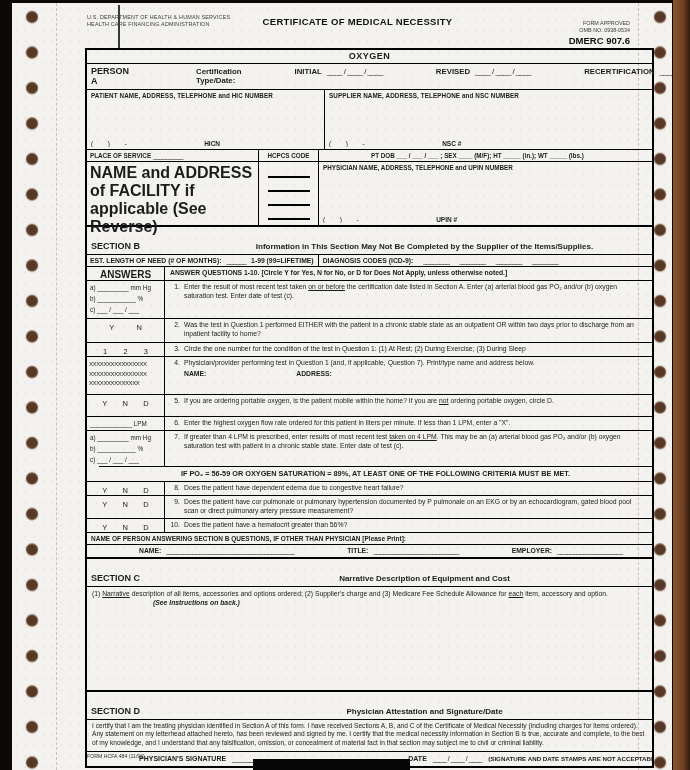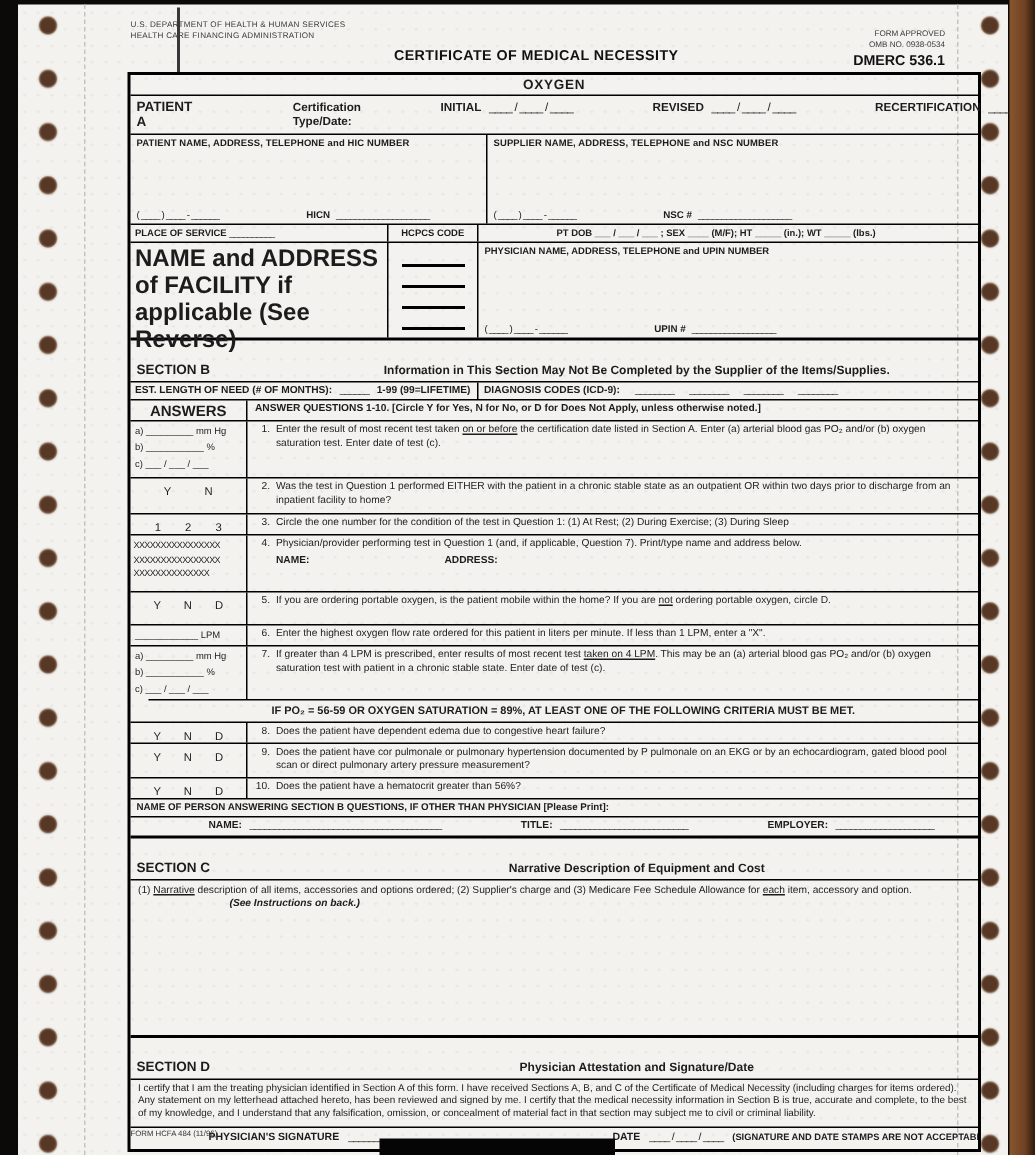--- a/index.html
+++ b/index.html
@@ -28,21 +28,21 @@
   .perf{position:absolute;top:0;bottom:0;width:0;border-left:1px dashed #c7c3bb;}
   .perf-l{left:44px;} .perf-r{left:626px;}
   .mark-vline{position:absolute;left:106px;top:2px;width:2px;height:44px;background:#181818;opacity:.85;}
   .bottom-bar{position:absolute;left:253px;top:759px;width:157px;height:11px;background:#050505;}
 
   
   .agency{position:absolute;left:75px;top:11px;font-size:5.4px;line-height:1.25;color:#3a3a3a;letter-spacing:.2px;}
   .fa-block{position:absolute;left:430px;top:17px;width:188px;text-align:right;}
   .fa-block .tiny{font-size:5.4px;color:#3a3a3a;line-height:1.25;}
   .fa-block .formno{font-size:9.5px;font-weight:bold;color:#111;margin-top:1px;}
-  .doc-title{position:absolute;left:73px;top:29px;width:545px;text-align:center;
+  .doc-title{position:absolute;left:73px;top:13px;width:545px;text-align:center;
     font-size:9.5px;font-weight:bold;letter-spacing:.3px;color:#111;}
 
   
   .form{position:absolute;left:73px;top:45px;width:569px;border:2px solid #000;box-sizing:border-box;background:transparent;}
   .row{border-top:1px solid #000;box-sizing:border-box;}
   .row.first{border-top:none;}
   .thick{border-top:2px solid #000;}
 
   .bar-oxygen{text-align:center;font-weight:bold;font-size:9px;padding:1px 0 2px;letter-spacing:.5px;}
 
@@ -116,30 +116,30 @@
   <div class="perf perf-r"></div>
   <div class="mark-vline"></div>
 
   <div class="agency">
     <div>U.S. DEPARTMENT OF HEALTH &amp; HUMAN SERVICES</div>
     <div>HEALTH CARE FINANCING ADMINISTRATION</div>
   </div>
   <div class="fa-block">
     <div class="tiny">FORM APPROVED</div>
     <div class="tiny">OMB NO. 0938-0534</div>
-    <div class="formno">DMERC 536.1</div>
+    <div class="formno">DMERC 907.6</div>
   </div>
   <div class="doc-title">CERTIFICATE OF MEDICAL NECESSITY</div>
 
   <div class="form">
 
     <div class="row first bar-oxygen">OXYGEN</div>
 
     <div class="row secA">
-      <span class="seclab">PATIENT A</span>
+      <span class="seclab">PERSON A</span>
       <span class="blab">Certification Type/Date:</span>
       <span class="blab">INITIAL</span>
       <span class="blank">____ / ____ / ____</span>
       <span class="blab">REVISED</span>
       <span class="blank">____ / ____ / ____</span>
       <span class="blab">RECERTIFICATION</span>
       <span class="blank">____ / ____ / ____</span>
     </div>
 
     <div class="row row-boxes">

